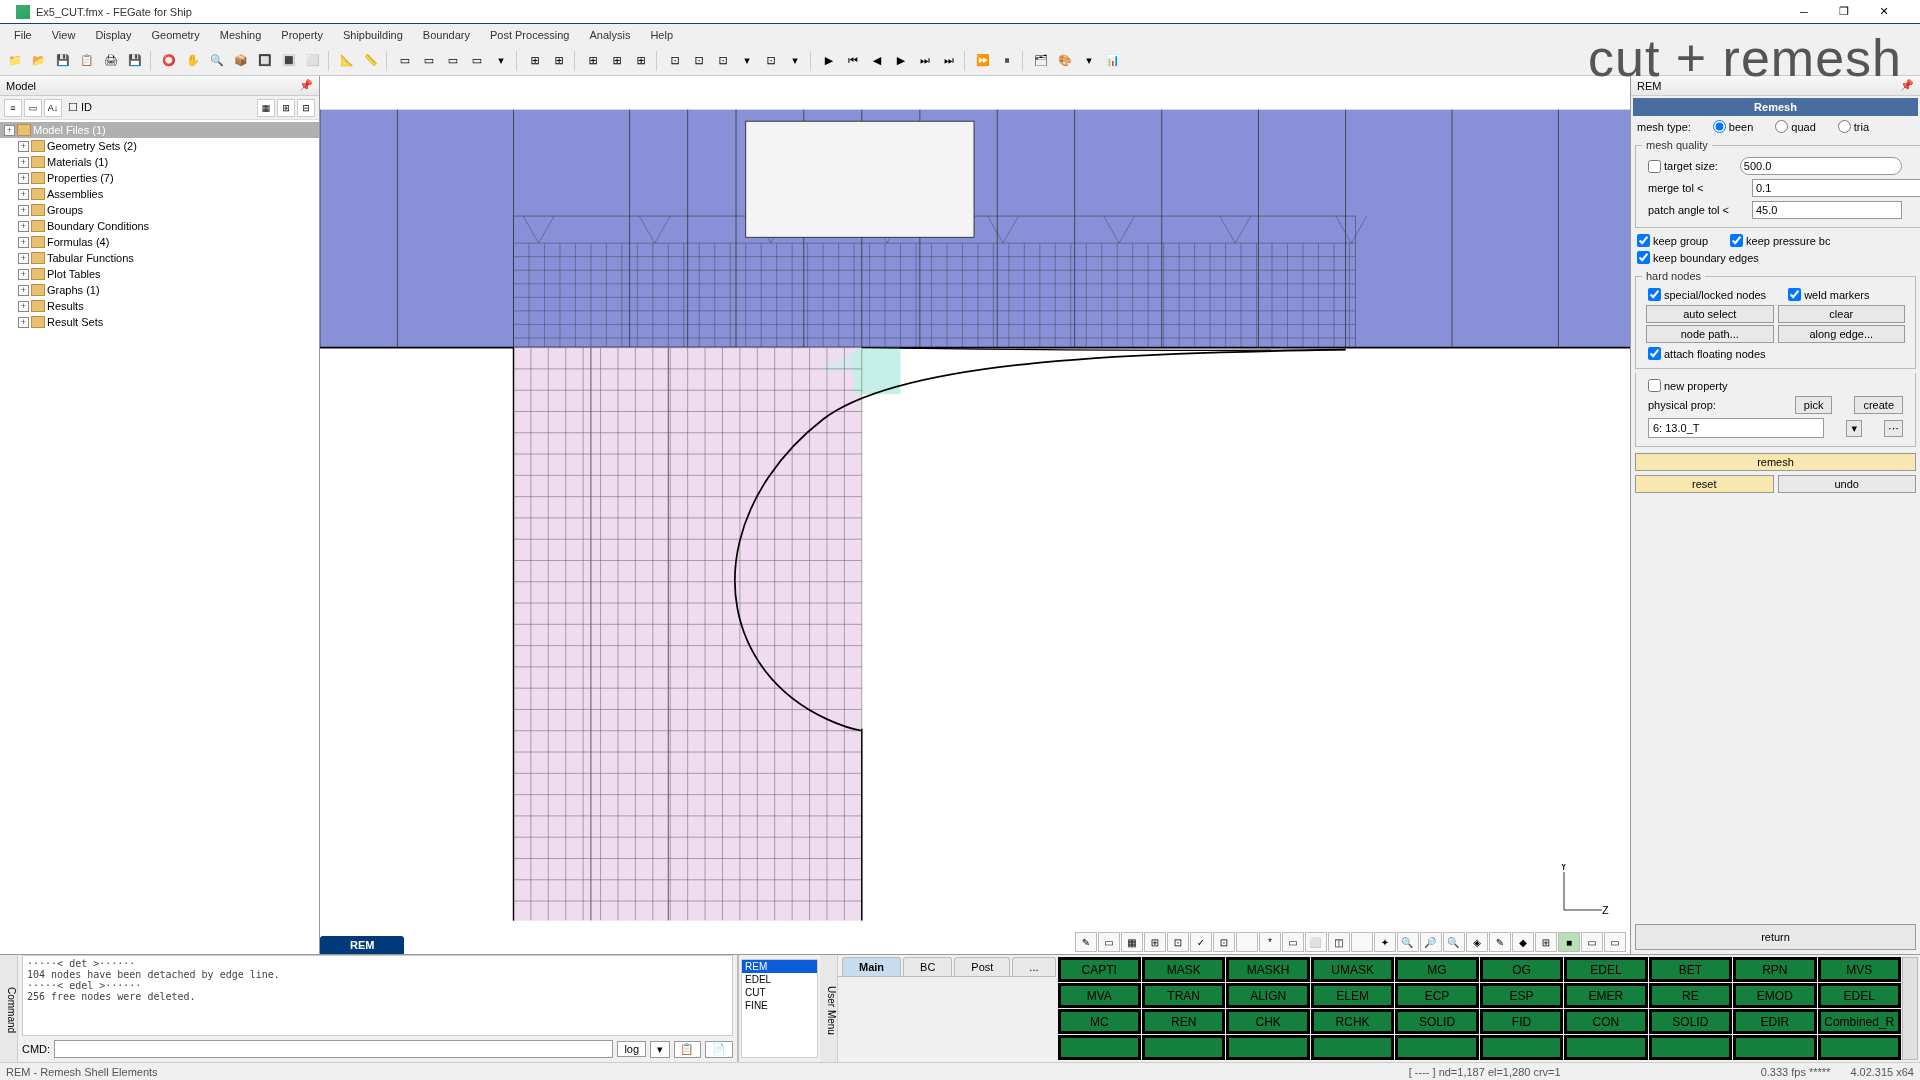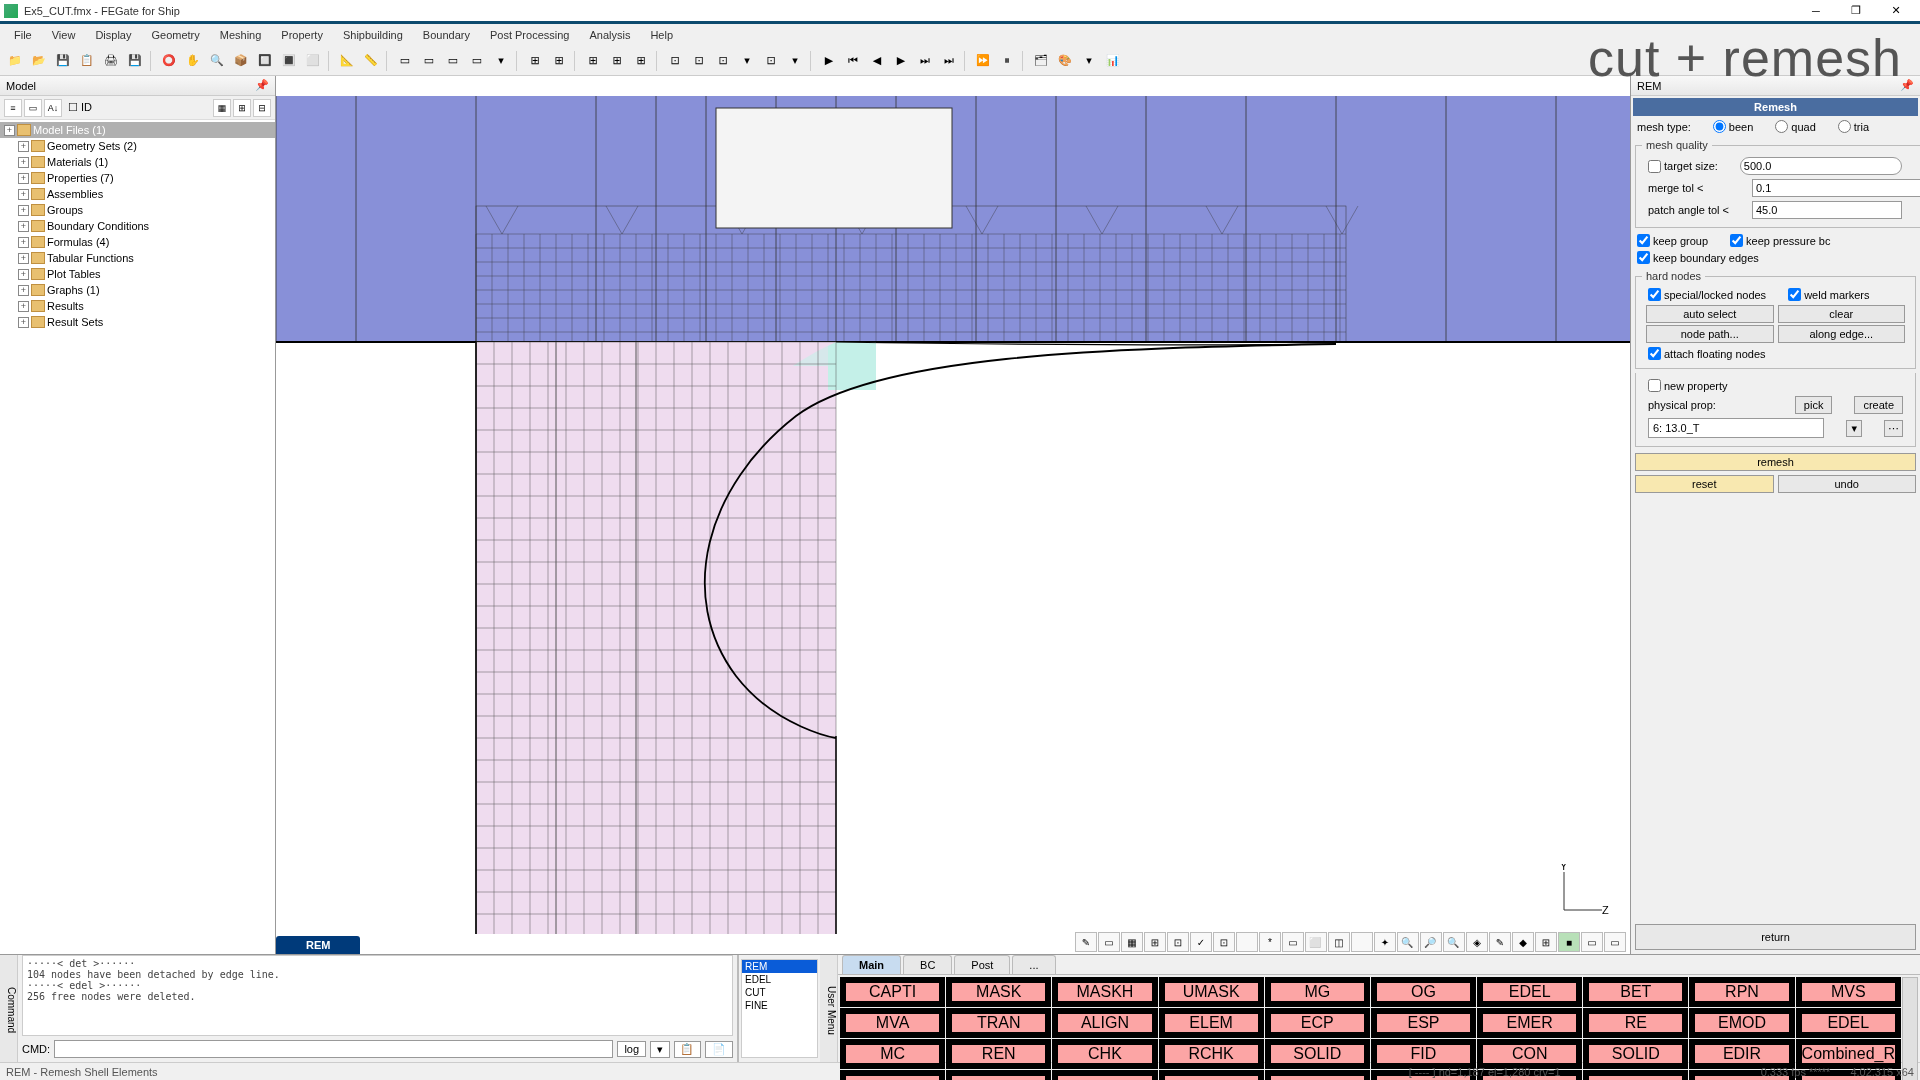--- a/index.html
+++ b/index.html
@@ -1,40 +1,40 @@
 <!DOCTYPE html>
 <html><head>
 <meta charset="utf-8">
 <style>
 * { margin: 0; padding: 0; box-sizing: border-box; font-family: "Segoe UI", Tahoma, sans-serif; font-size: 11px; }
 body { background: #f0f0f0; width: 1920px; height: 1080px; overflow: hidden; position: relative; }
 
 
-.titlebar { height: 24px; background: #fff; display: flex; align-items: center; padding: 0 4px; border-bottom: 3px solid #0c4a6e; }
+.titlebar { height: 24px; background: #fff; display: flex; align-items: center; padding: 0 16px; border-bottom: 1px solid #0c4a6e; }
 .titlebar .icon { width: 14px; height: 14px; background: linear-gradient(135deg,#4a7,#2a5); margin-right: 6px; }
 .titlebar .title { flex: 1; color: #333; }
 .titlebar .winbtn { width: 40px; height: 20px; display: flex; align-items: center; justify-content: center; cursor: pointer; }
 
 
 .menubar { height: 22px; background: #f0f0f0; display: flex; align-items: center; padding: 0 4px; }
 .menubar .menuitem { padding: 2px 10px; cursor: pointer; color: #333; }
 
 
 .toolbar { height: 30px; background: #f0f0f0; display: flex; align-items: center; padding: 0 4px; gap: 2px; border-bottom: 1px solid #ccc; }
 .tbtn { width: 22px; height: 22px; border: 1px solid transparent; display: flex; align-items: center; justify-content: center; cursor: pointer; }
 .tsep { width: 4px; height: 20px; border-left: 1px solid #ccc; margin: 0 2px; }
 
 
 .watermark { position: absolute; right: 18px; top: 28px; font-size: 52px; font-weight: 300; color: #555; letter-spacing: 1px; pointer-events: none; z-index: 50; }
 
 
 .main { display: flex; height: calc(1080px - 24px - 22px - 30px - 108px - 18px); }
 
 
-.leftpane { width: 276px; background: #f0f0f0; border-right: 1px solid #999; display: flex; flex-direction: column; }
+.leftpane { width: 320px; background: #f0f0f0; border-right: 1px solid #999; display: flex; flex-direction: column; }
 .leftpane .hdr { height: 20px; background: linear-gradient(#f8f8f8,#e8e8e8); border-bottom: 1px solid #ccc; padding: 2px 6px; display: flex; align-items: center; }
 .leftpane .mini-tb { height: 24px; display: flex; align-items: center; gap: 2px; padding: 0 4px; border-bottom: 1px solid #ddd; }
 .leftpane .mini-tb .mbtn { width: 18px; height: 18px; border: 1px solid #ccc; background: #fff; cursor: pointer; display:flex; align-items:center; justify-content:center; font-size:9px; }
 .tree { flex: 1; background: #fff; overflow: auto; padding: 2px 0; }
 .tree .node { display: flex; align-items: center; height: 16px; padding-left: 4px; gap: 2px; cursor: pointer; white-space: nowrap; }
 .tree .node.sel { background: #b0b0b0; color: #fff; }
 .tree .node.l1 { padding-left: 18px; }
 .tree .exp { width: 11px; height: 11px; border: 1px solid #888; background: #fff; display: flex; align-items: center; justify-content: center; font-size: 9px; line-height: 1; color: #555; }
 .tree .ico { width: 14px; height: 12px; background: #e8c070; border: 1px solid #c09040; }
 
@@ -74,26 +74,26 @@
 .cmd-pane .step b { color:#003a7a; }
 .cmd-pane .log { flex:1; background:#fff; border:1px solid #ccc; margin:0 4px; padding:2px 4px; font-family:Consolas,monospace; font-size:10px; color:#444; overflow:auto; white-space:pre; }
 .cmd-pane .cmdrow { display:flex; align-items:center; gap:4px; padding:4px; }
 .cmd-pane .cmdrow input { flex:1; border:1px solid #999; height:18px; padding:0 4px; }
 .cmd-pane .cmdrow .sbtn { border:1px solid #999; background:#fff; padding:1px 6px; cursor:pointer; }
 .cmdlist { width: 82px; border-left:1px solid #bbb; display:flex; flex-direction:column; }
 .cmdlist .lst { flex:1; background:#fff; border:1px solid #ccc; margin:4px 2px; overflow:auto; }
 .cmdlist .lst .it { padding:1px 3px; font-size:10px; cursor:pointer; }
 .cmdlist .lst .it.sel { background:#0a5cd8; color:#fff; }
 
-.btn-grid { flex:1; display:flex; flex-direction:column; }
+.btn-grid { flex:1; display:flex; }
 .btn-grid .tabs { display:flex; height:22px; border-bottom:1px solid #bbb; align-items:flex-end; padding-left:4px; gap:2px; }
 .btn-grid .tabs .gt { padding:3px 16px; border:1px solid #bbb; border-bottom:none; background:#e8e8e8; cursor:pointer; border-top-left-radius:3px; border-top-right-radius:3px; }
 .btn-grid .tabs .gt.active { background:#c8dcf0; font-weight:bold; }
 .btn-grid .grid { flex:1; display:grid; grid-template-columns: repeat(10, 1fr) 16px; grid-template-rows: repeat(4, 1fr); gap:1px; padding:2px; }
-.btn-grid .grid .gb { border:6px solid #000000; background:#fca5a5; display:flex; align-items:center; justify-content:center; cursor:pointer; font-size:16px; }
+.btn-grid .grid .gb { border:3px solid #000000; background:#15803d; display:flex; align-items:center; justify-content:center; cursor:pointer; font-size:12px; }
 .btn-grid .grid .scroll { grid-row: span 4; background:#e0e0e0; border:1px solid #bbb; }
 .um-strip { width:18px; writing-mode:vertical-rl; text-align:center; background:#e8e8e8; border-right:1px solid #ccc; font-size:10px; padding-top:4px; }
 
 
 .status { height:18px; background:#f0f0f0; border-top:1px solid #ccc; display:flex; align-items:center; padding:0 6px; gap:20px; font-size:10px; color:#555; }
 .status .spacer { flex:1; }
 
 .chk { display:flex; align-items:center; gap:3px; }
 input[type=checkbox], input[type=radio] { margin:0; }
 </style>

